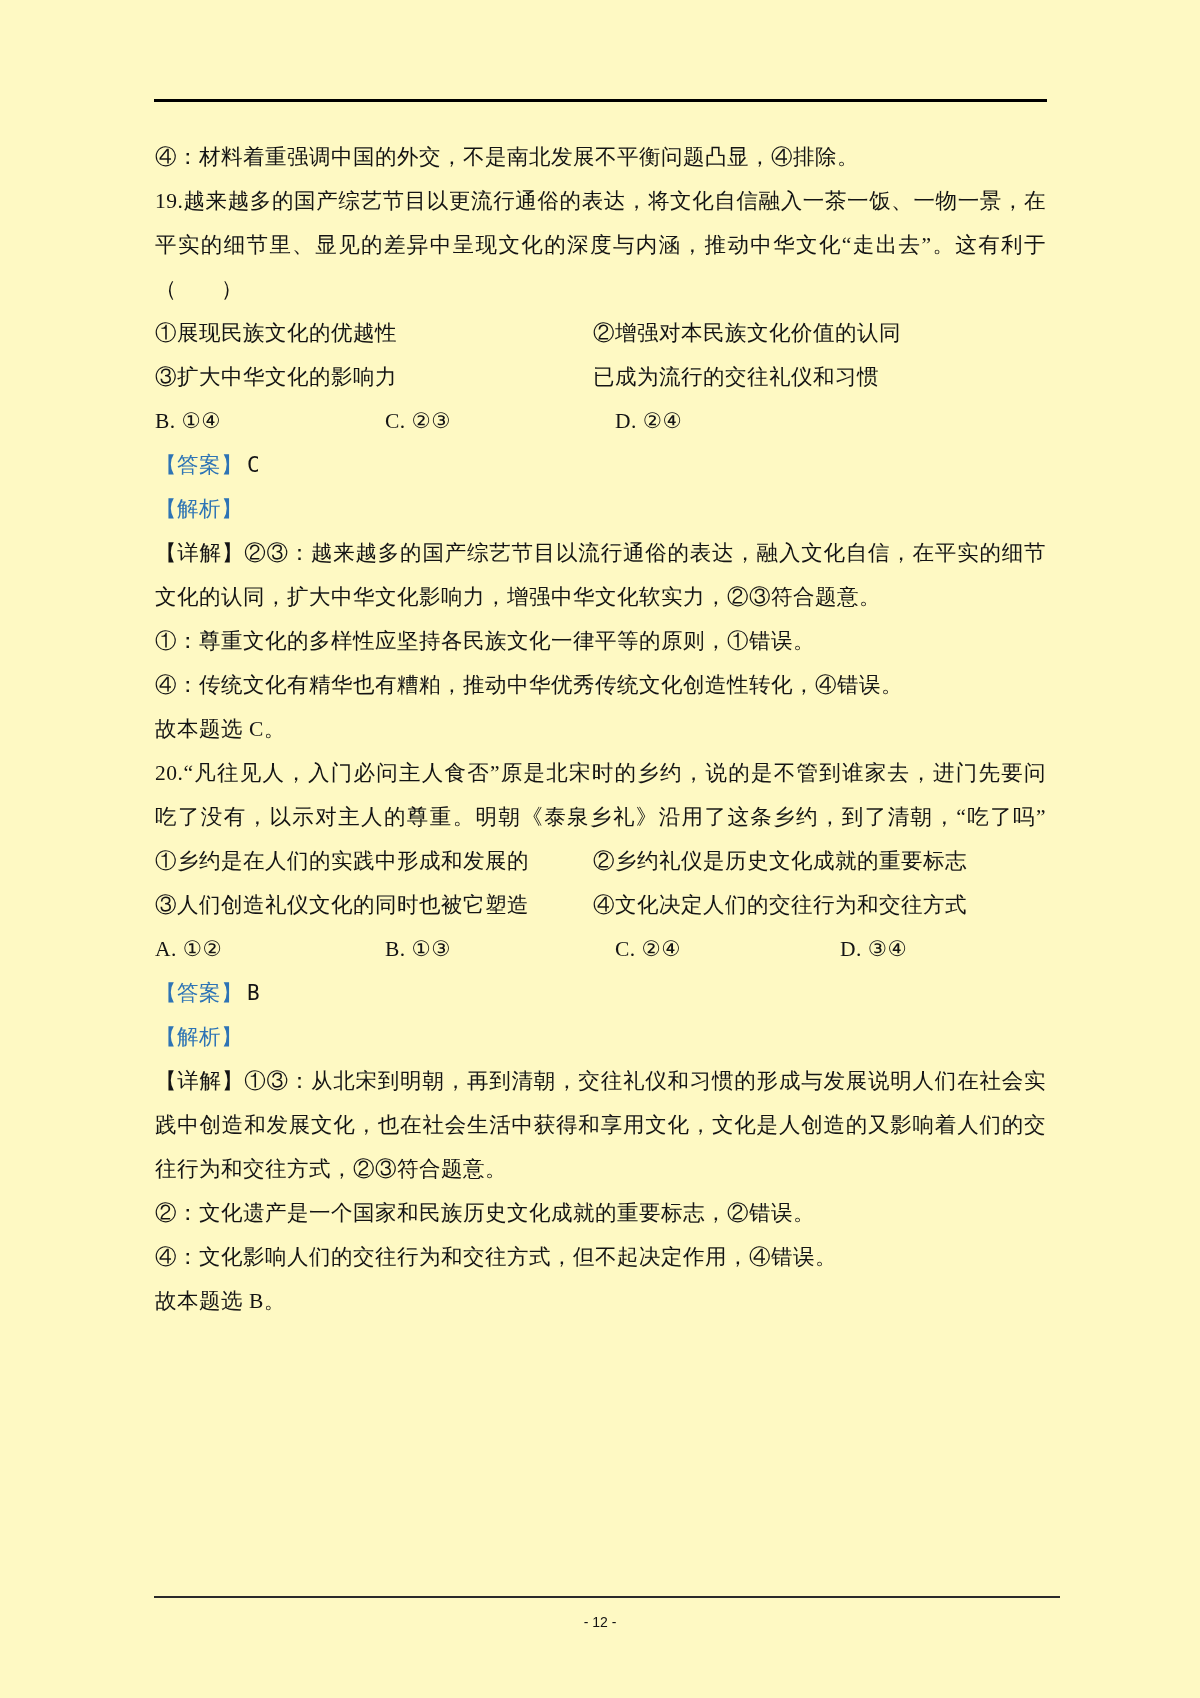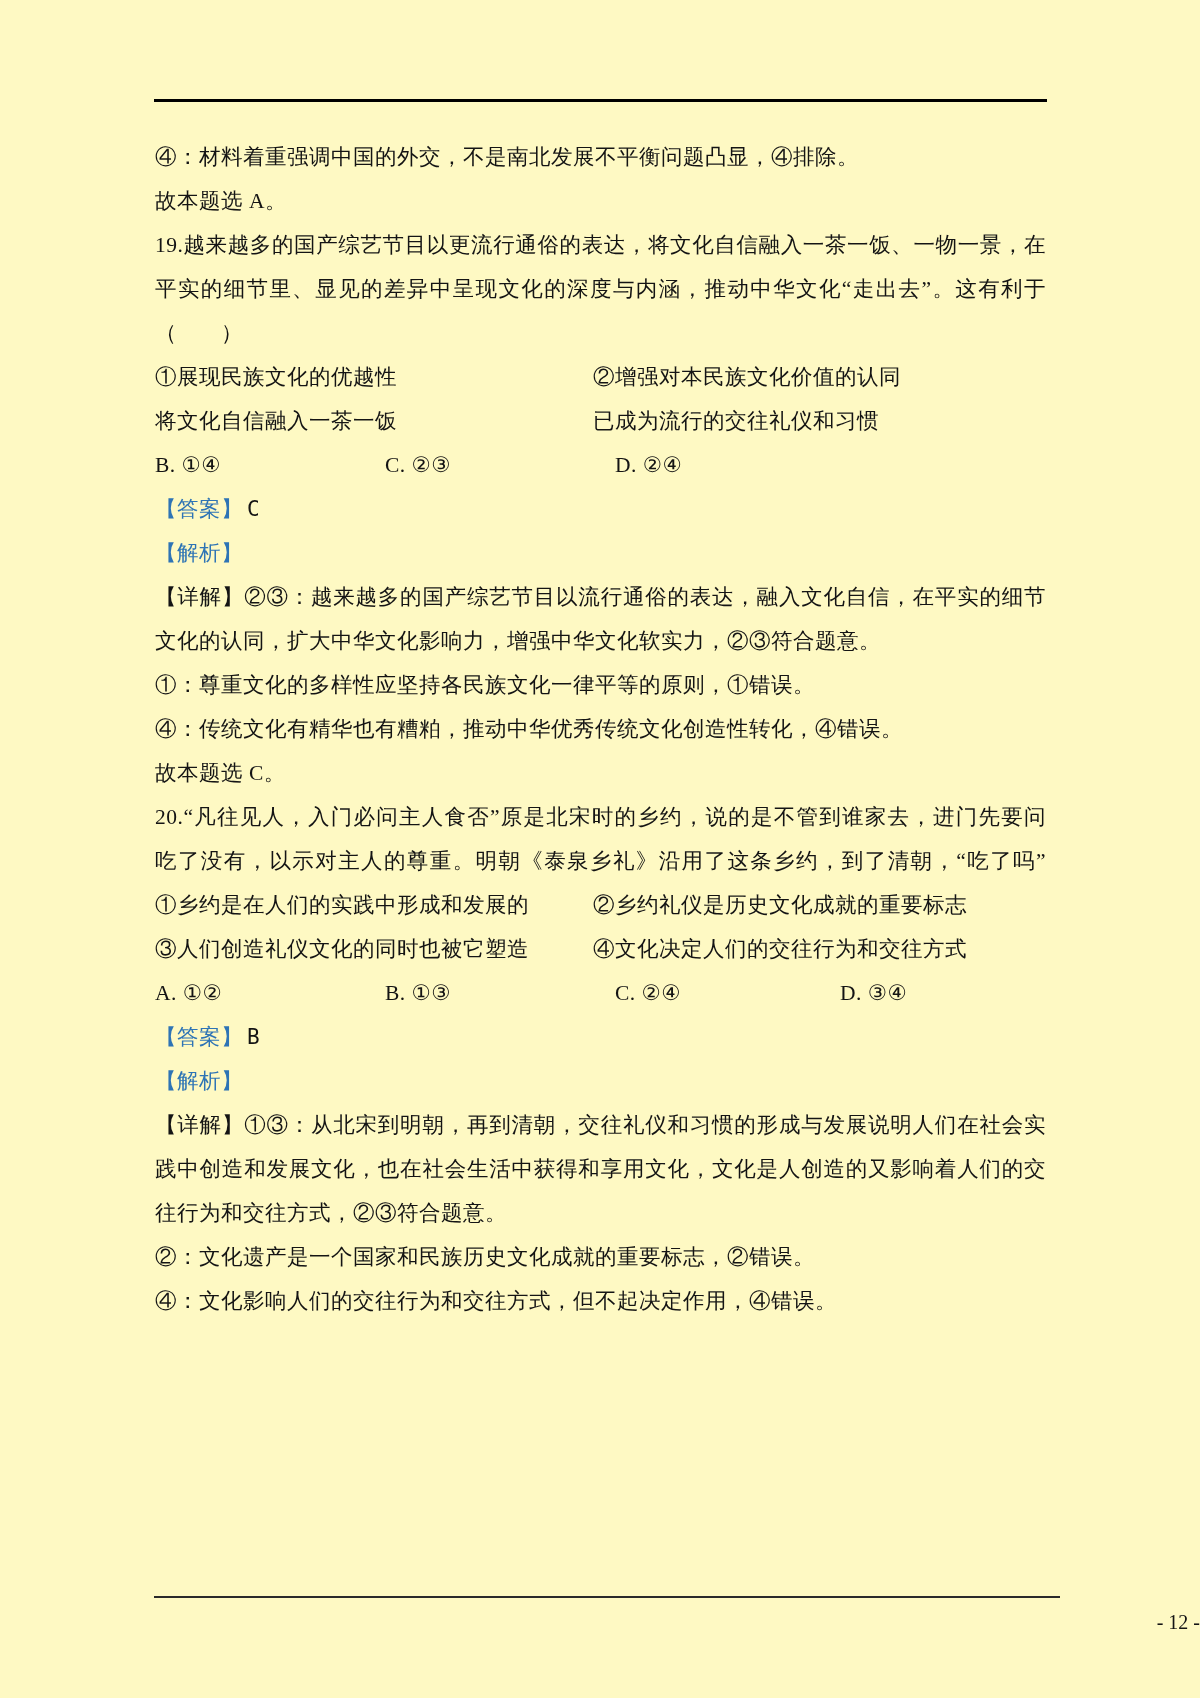--- a/index.html
+++ b/index.html
@@ -36,46 +36,45 @@
   .opts2 { display:grid; grid-template-columns:438px 1fr; }
   .opts4 { display:grid; grid-template-columns:230px 230px 225px 1fr; }
   .blue  { color:#2e74b5; }
   .ans-letter {
     font-family:"DejaVu Sans Mono","Liberation Mono",monospace;
     font-size:21px;
     padding-left:4px;
   }
   .footer {
     position:absolute; top:1608px; left:0; right:0;
-    text-align:right; font-size:20px; line-height:28px;
-    font-family:Liberation Serif, serif;
+    text-align:center; font-size:14px; line-height:28px;
+    font-family:Liberation Sans, sans-serif;
   }
 </style>
 </head>
 <body>
 
 <div class="page">
 
   <div class="rule-top"></div>
 
   <div class="content">
 
     <div class="line">④：材料着重强调中国的外交，不是南北发展不平衡问题凸显，④排除。</div>
-    <div class="line">故本题选 A。</div>
 
     <div class="line fill">19.越来越多的国产综艺节目以更流行通俗的表达，将文化自信融入一茶一饭、一物一景，在</div>
     <div class="line fill">平实的细节里、显见的差异中呈现文化的深度与内涵，推动中华文化“走出去”。这有利于</div>
     <div class="line">（　　）</div>
 
     <div class="line opts2">
       <span>①展现民族文化的优越性</span>
       <span>②增强对本民族文化价值的认同</span>
     </div>
     <div class="line opts2">
-      <span>将文化自信融入一茶一饭</span>
+      <span>③扩大中华文化的影响力</span>
       <span>已成为流行的交往礼仪和习惯</span>
     </div>
     <div class="line opts4">
       <span>B. ①④</span>
       <span>C. ②③</span>
       <span>D. ②④</span>
     </div>
 
     <div class="line">
       <span class="blue">【答案】</span><span class="ans-letter">C</span>
@@ -113,19 +112,20 @@
     </div>
     <div class="line">
       <span class="blue">【解析】</span>
     </div>
 
     <div class="line fill">【详解】①③：从北宋到明朝，再到清朝，交往礼仪和习惯的形成与发展说明人们在社会实</div>
     <div class="line fill">践中创造和发展文化，也在社会生活中获得和享用文化，文化是人创造的又影响着人们的交</div>
     <div class="line">往行为和交往方式，②③符合题意。</div>
     <div class="line">②：文化遗产是一个国家和民族历史文化成就的重要标志，②错误。</div>
     <div class="line">④：文化影响人们的交往行为和交往方式，但不起决定作用，④错误。</div>
+    <div class="line">故本题选 B。</div>
 
   </div>
 
   <div class="rule-bottom"></div>
   <div class="footer">- 12 -</div>
 
 </div>
 
 </body></html>

